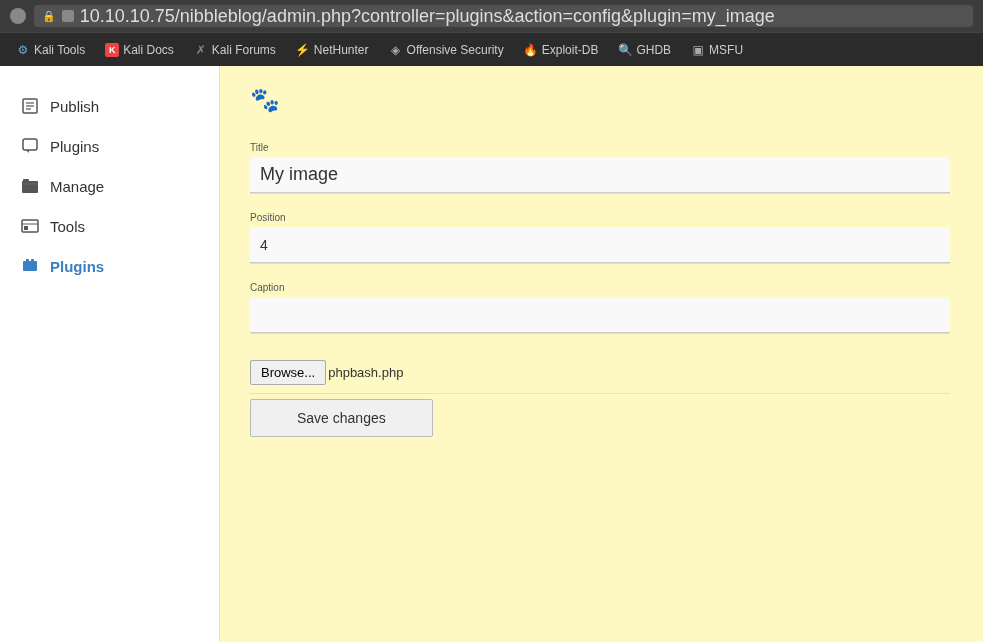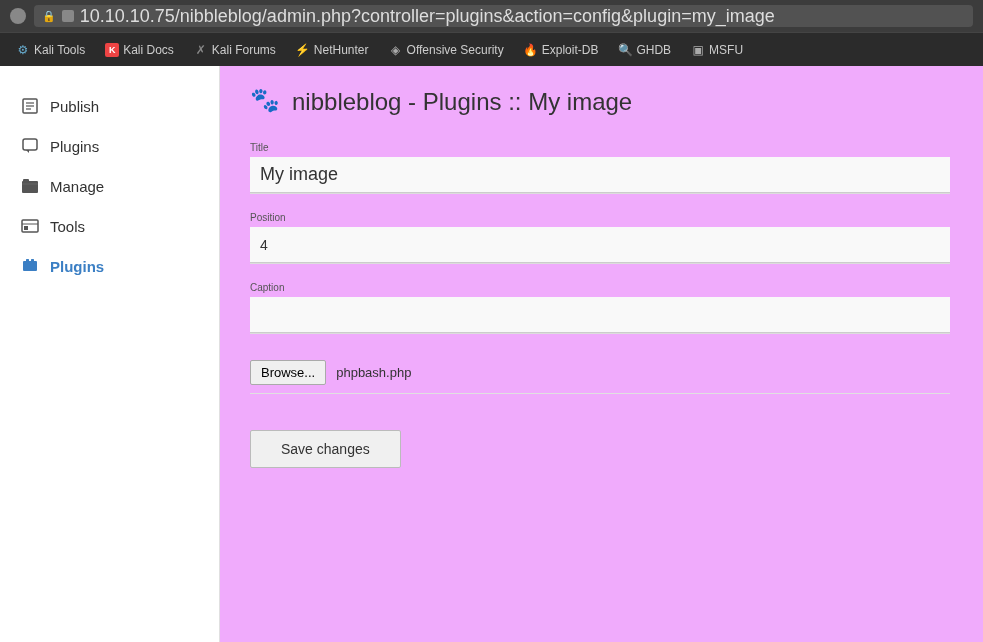--- a/index.html
+++ b/index.html
@@ -82,21 +82,21 @@
     .bookmark-nethunter .bookmark-icon { color: #888; }
     .bookmark-offensive .bookmark-icon { color: #aaa; }
     .bookmark-exploit .bookmark-icon { color: #e74; }
     .bookmark-ghdb .bookmark-icon { color: #c84; }
     .bookmark-msfu .bookmark-icon { color: #aaa; }
 
     
     .page-wrapper {
       display: flex;
       min-height: calc(642px - 66px);
-      background: #f0abfc;
+      background: #fef9c3;
     }
 
     
     .sidebar {
       width: 220px;
       background: white;
       border-right: 1px solid #e0e0e0;
       padding: 20px 0;
     }
     .sidebar-item {
@@ -163,43 +163,43 @@
       background: #f9f9f9;
       padding: 6px 10px;
       font-size: 14px;
       color: #333;
       outline: none;
     }
 
     .file-row {
       display: flex;
       align-items: center;
-      gap: 10px;
-      margin-bottom: 36px;
+      gap: 2px;
+      margin-bottom: 5px;
       max-width: 700px;
       padding: 8px 0;
       border-bottom: 1px solid #e0e0e0;
     }
     .browse-btn {
       border: 1px solid #aaa;
       background: #f0f0f0;
       padding: 4px 10px;
       font-size: 13px;
       cursor: pointer;
       border-radius: 2px;
     }
     .file-name {
       font-size: 13px;
       color: #333;
     }
 
     .save-btn {
       background: #f0f0f0;
       border: 1px solid #bbb;
-      padding: 10px 30px;
+      padding: 10px 46px;
       font-size: 14px;
       cursor: pointer;
       border-radius: 2px;
       color: #333;
     }
 
     
     .input-wrapper {
       border-bottom: 1px solid #ddd;
       margin-bottom: 4px;
@@ -306,21 +306,20 @@
           <rect x="10" y="2" width="3" height="3" rx="0.5" fill="#3b7fc4"></rect>
         </svg>
       </span>
       <span>Plugins</span>
     </a>
   </nav>
 
   <main class="main-content">
     <div class="page-title-row">
       <span class="page-title-icon">🐾</span>
-      <h1 class="page-title">nibbleblog - Plugins :: My image</h1>
     </div>
 
     
     <div class="form-group">
       <label class="form-label">Title</label>
       <div class="input-wrapper">
         <input class="form-input" type="text" style="border-top: none; border-right: none; border-left: none; border-image: initial; border-bottom: 1px solid rgb(204, 204, 204); background: rgb(249, 249, 249); width: 100%; padding: 6px 10px; font-size: 18px;" value="My image">
       </div>
     </div>
 

